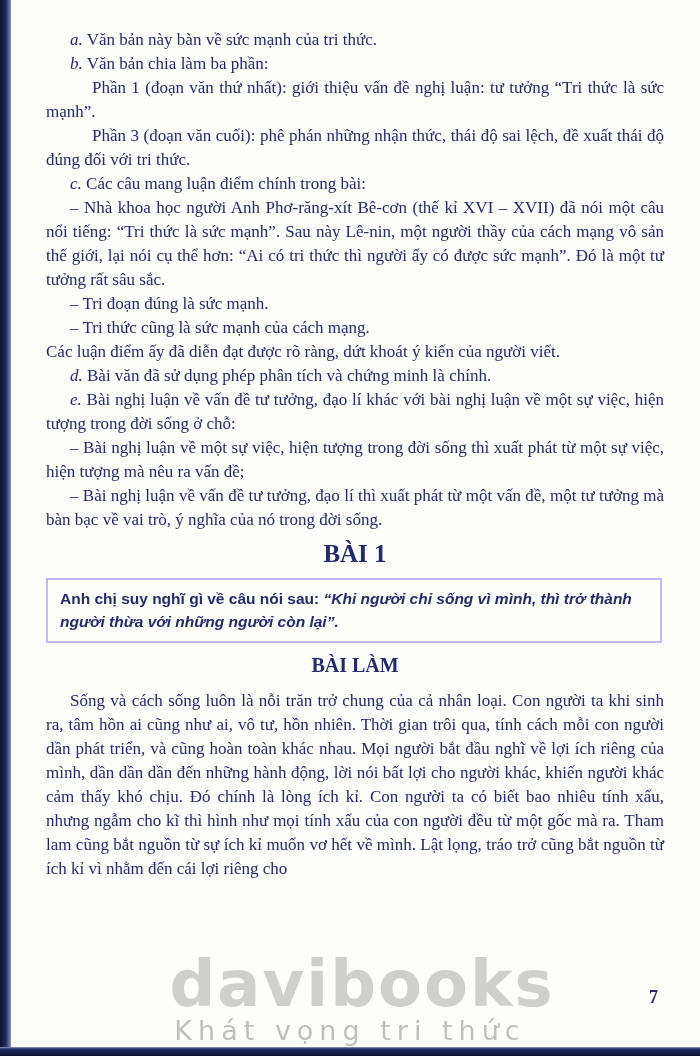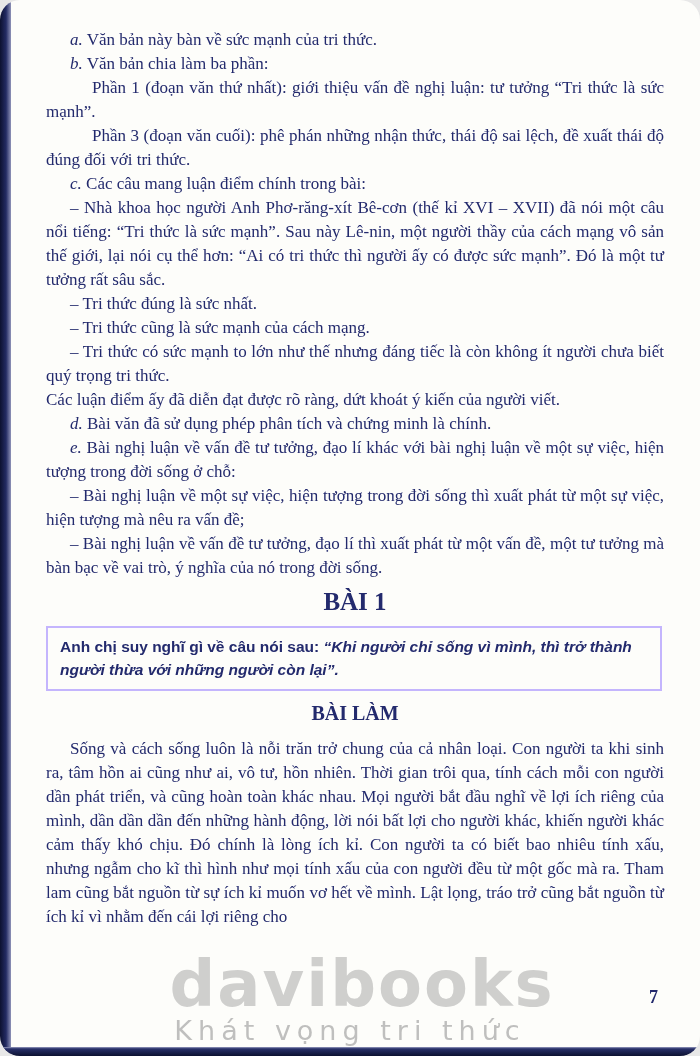--- a/index.html
+++ b/index.html
@@ -4,21 +4,20 @@
 <style>
   html,body { margin:0; padding:0; background:#e8e8e8; }
   .page {
     position:relative;
     width:700px; height:1056px;
     margin:0 auto;
     background:#fdfdfa;
     overflow:hidden;
     font-family:"Liberation Serif", serif;
     color:#232a6d;
-    border-radius:20px;
   }
   .edge-left {
     position:absolute; left:0; top:0; width:11px; height:100%;
     background:linear-gradient(90deg,#0c1130 0%,#232b63 55%,#8f93b8 100%);
   }
   .edge-bottom {
     position:absolute; left:0; bottom:0; width:100%; height:9px;
     background:linear-gradient(0deg,#0c1130 0%,#283069 80%,#9a9ec0 100%);
   }
   .content {
@@ -83,25 +82,24 @@
 
     <p class="indent-lg">Phần 1 (đoạn văn thứ nhất): giới thiệu vấn đề nghị luận: tư tưởng “Tri thức là sức mạnh”.</p>
 
 
     <p class="indent-lg">Phần 3 (đoạn văn cuối): phê phán những nhận thức, thái độ sai lệch, đề xuất thái độ đúng đối với tri thức.</p>
 
     <p class="indent-sm"><i class="marker">c.</i> <span>Các câu mang luận điểm chính trong bài:</span></p>
 
     <p class="indent-sm">– Nhà khoa học người Anh Phơ-răng-xít Bê-cơn (thế kỉ XVI – XVII) đã nói một câu nổi tiếng: “Tri thức là sức mạnh”. Sau này Lê-nin, một người thầy của cách mạng vô sản thế giới, lại nói cụ thể hơn: “Ai có tri thức thì người ấy có được sức mạnh”. Đó là một tư tưởng rất sâu sắc.</p>
 
-    <p class="indent-sm">– Tri thức đúng là sức nhất.</p>
+    <p class="indent-sm">– Tri đoạn đúng là sức mạnh.</p>
 
     <p class="indent-sm">– Tri thức cũng là sức mạnh của cách mạng.</p>
 
-    <p class="indent-sm">– Tri thức có sức mạnh to lớn như thế nhưng đáng tiếc là còn không ít người chưa biết quý trọng tri thức.</p>
 
     <p class="flush">Các luận điểm ấy đã diễn đạt được rõ ràng, dứt khoát ý kiến của người viết.</p>
 
     <p class="indent-sm"><i class="marker">d.</i> <span>Bài văn đã sử dụng phép phân tích và chứng minh là chính.</span></p>
 
     <p class="indent-sm"><i class="marker">e.</i> <span>Bài nghị luận về vấn đề tư tưởng, đạo lí khác với bài nghị luận về một sự việc, hiện tượng trong đời sống ở chỗ:</span></p>
 
     <p class="indent-sm">– Bài nghị luận về một sự việc, hiện tượng trong đời sống thì xuất phát từ một sự việc, hiện tượng mà nêu ra vấn đề;</p>
 
     <p class="indent-sm">– Bài nghị luận về vấn đề tư tưởng, đạo lí thì xuất phát từ một vấn đề, một tư tưởng mà bàn bạc về vai trò, ý nghĩa của nó trong đời sống.</p>

